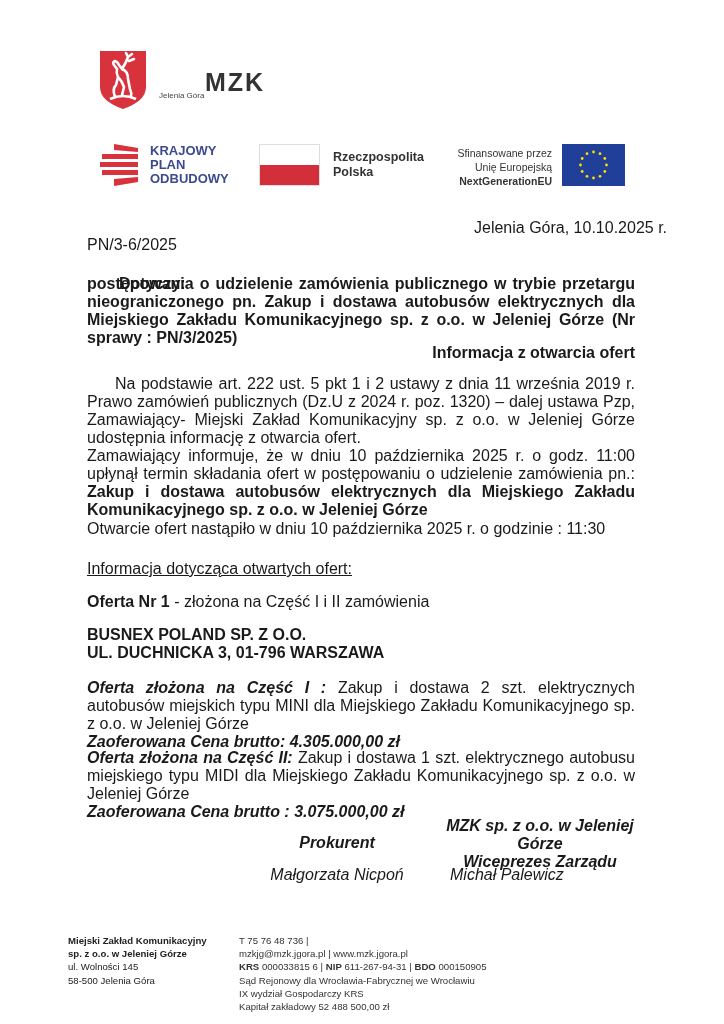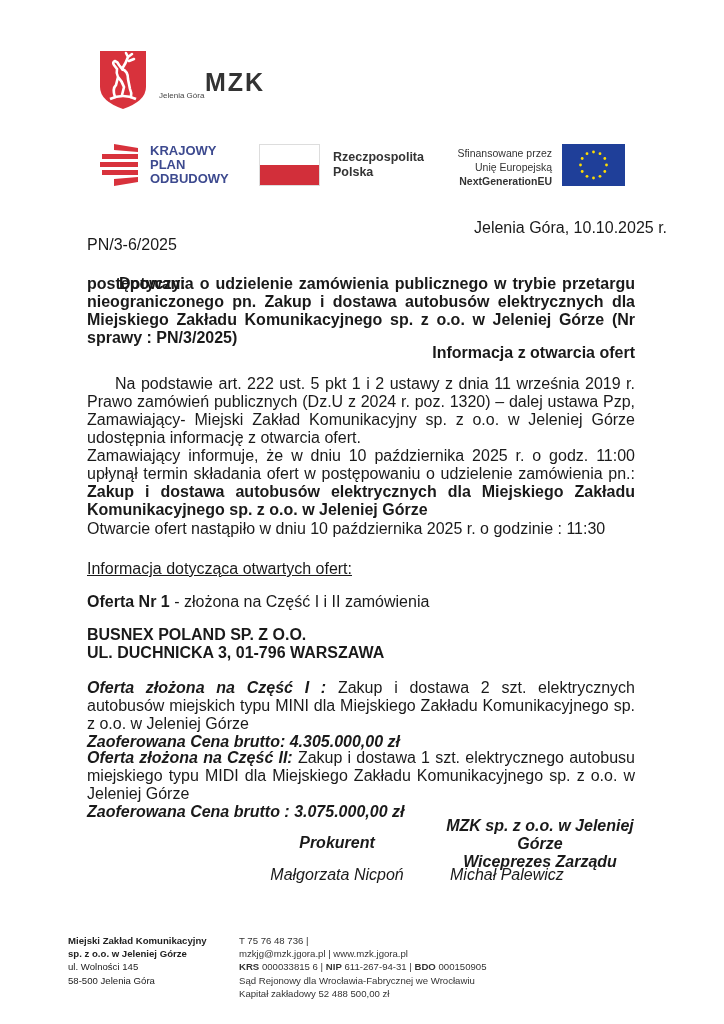--- a/index.html
+++ b/index.html
@@ -169,14 +169,15 @@
   <div class="b">Miejski Zakład Komunikacyjny</div>
   <div class="b">sp. z o.o. w Jeleniej Górze</div>
   <div>ul. Wolności 145</div>
   <div>58-500 Jelenia Góra</div>
 </div>
 <div class="abs foot foot-right">
   <div>T 75 76 48 736 |</div>
   <div>mzkjg@mzk.jgora.pl | www.mzk.jgora.pl</div>
   <div><span class="b">KRS</span><span> 000033815 6 | </span><span class="b">NIP</span><span> 611-267-94-31 | </span><span class="b">BDO</span><span> 000150905</span></div>
   <div>Sąd Rejonowy dla Wrocławia-Fabrycznej we Wrocławiu</div>
+  <div>IX wydział Gospodarczy KRS</div>
   <div>Kapitał zakładowy  52 488 500,00 zł</div>
 </div>
 
 </body></html>

